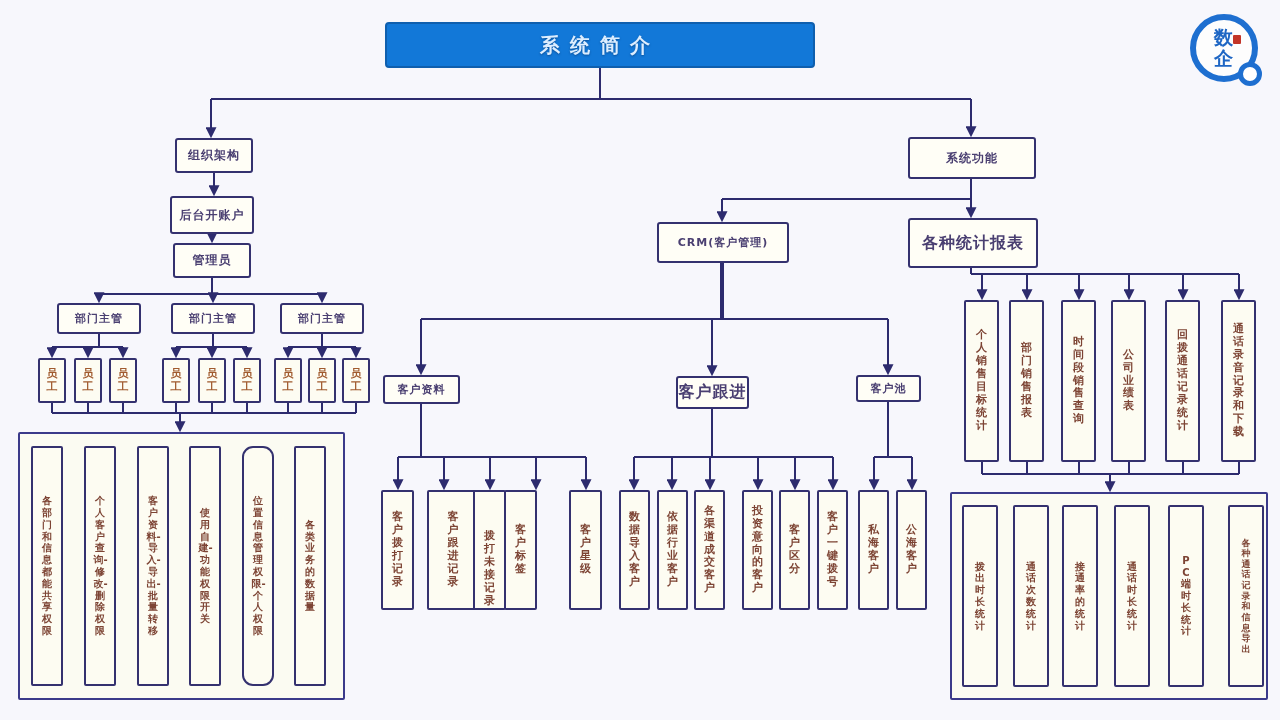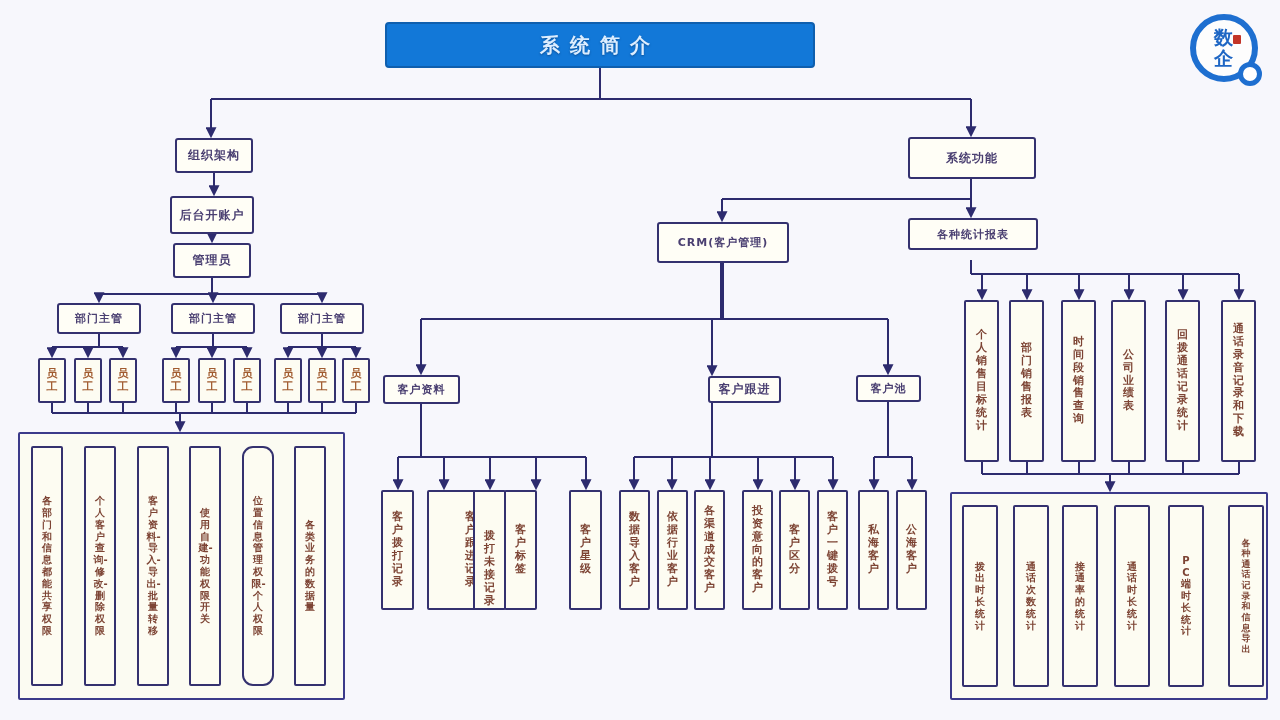--- a/index.html
+++ b/index.html
@@ -172,30 +172,30 @@
     </div>
   <div class="vnode" style="left:242px;top:446px;width:32px;height:240px;border-radius:11px;">
       <span class="vt" style="font-size:10px">位置信息管理权限-个人权限</span>
     </div>
   <div class="vnode" style="left:294px;top:446px;width:32px;height:240px;">
       <span class="vt" style="font-size:10px">各类业务的数据量</span>
     </div>
 
   <div class="node" style="left:908px;top:137px;width:128px;height:42px;">系统功能</div>
   <div class="node" style="left:657px;top:222px;width:132px;height:41px;font-size:11px;">CRM(客户管理)</div>
-  <div class="node" style="left:908px;top:218px;width:130px;height:32px;font-size:11px;">各种统计报表</div>
+  <div class="node" style="left:908px;top:218px;width:130px;height:50px;font-size:16px;">各种统计报表</div>
 
   <div class="node" style="left:383px;top:375px;width:77px;height:29px;font-size:11px;">客户资料</div>
-  <div class="node" style="left:676px;top:376px;width:73px;height:27px;font-size:12px;margin-left:32px;">客户跟进</div>
+  <div class="node" style="left:676px;top:376px;width:73px;height:33px;font-size:16px;">客户跟进</div>
   <div class="node" style="left:856px;top:375px;width:65px;height:27px;font-size:11px;">客户池</div>
 
   <div class="vnode" style="left:381px;top:490px;width:33px;height:120px;">
       <span class="vt">客户拨打记录</span>
     </div>
-  <div class="vnode" style="left:427px;top:490px;width:52px;height:120px;justify-content:flex-end;">
+  <div class="vnode" style="left:427px;top:490px;width:52px;height:120px;">
       <span class="vt">客户跟进记录</span>
     </div>
   <div class="vnode" style="left:473px;top:490px;width:33px;height:120px;align-items:flex-end;">
       <span class="vt">拨打未接记录</span>
     </div>
   <div class="vnode" style="left:504px;top:490px;width:33px;height:120px;">
       <span class="vt">客户标签</span>
     </div>
   <div class="vnode" style="left:569px;top:490px;width:33px;height:120px;">
       <span class="vt">客户星级</span>

